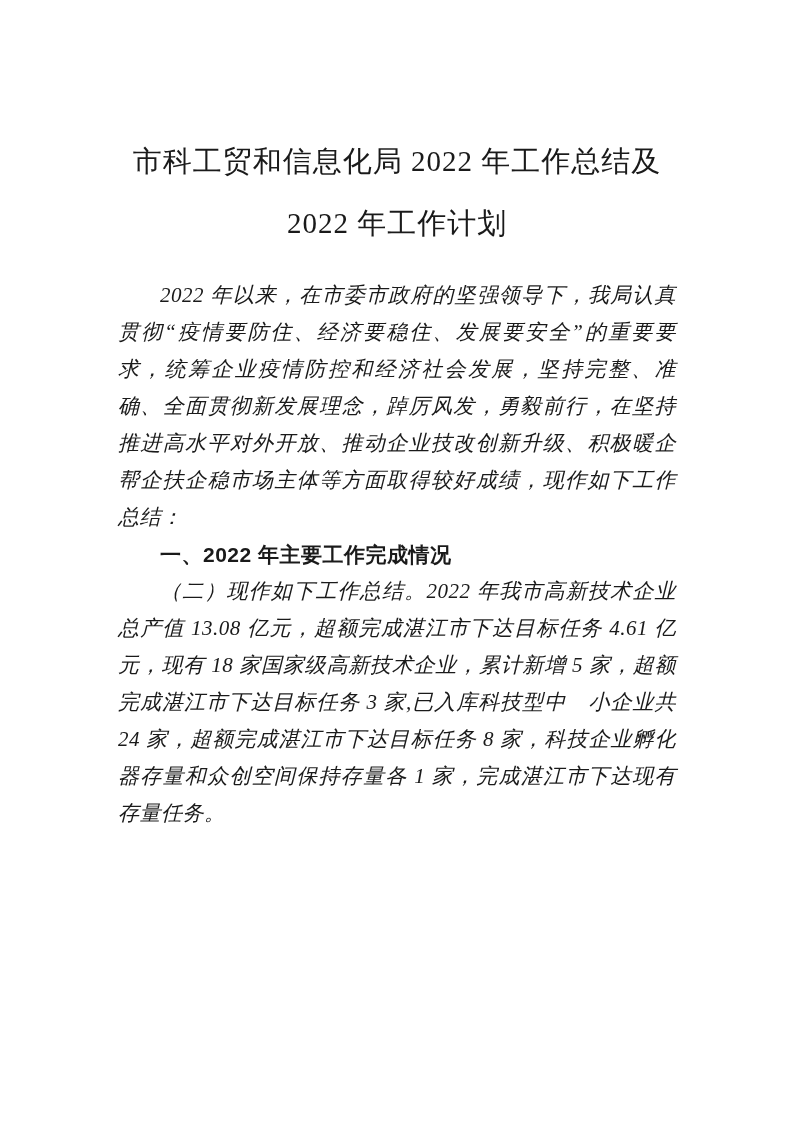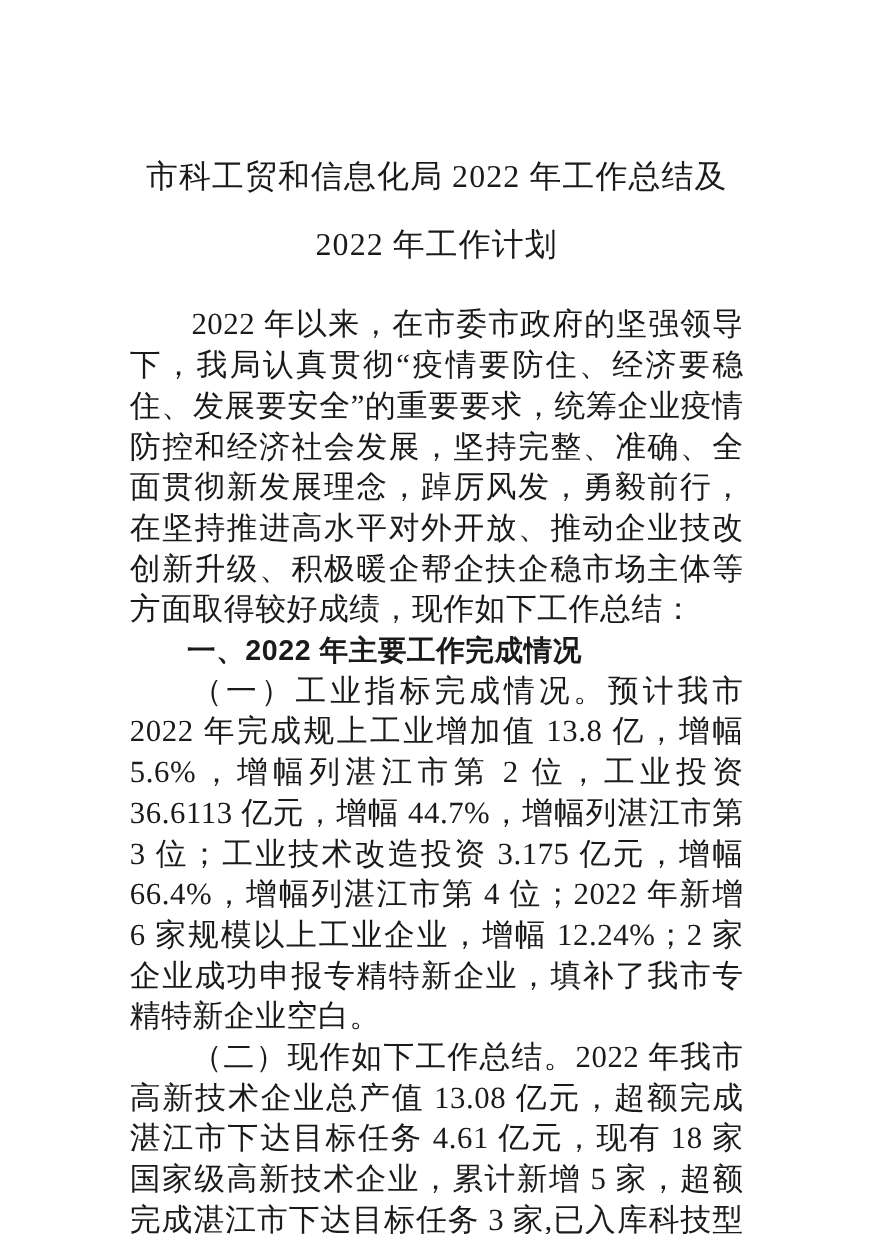--- a/index.html
+++ b/index.html
@@ -26,29 +26,30 @@
     font-size: 29px;
     line-height: 62px;
     font-weight: normal;
     letter-spacing: 1px;
   }
   .doc-title .title-line {
     display: block;
   }
   p.body-para {
     margin: 0;
-    font-size: 28px;
+    font-size: 21px;
     line-height: 37px;
     text-align: justify;
     text-indent: 2em;
     letter-spacing: 0.5px;
+    font-style: italic;
   }
   h2.section-heading {
     margin: 0;
-    font-size: 26px;
+    font-size: 21px;
     line-height: 37px;
     font-weight: bold;
     text-indent: 2em;
     font-family: "Liberation Sans", "DejaVu Sans", sans-serif;
     letter-spacing: 0.5px;
   }
   .lead-in {
     
     font-family: "Liberation Serif", "DejaVu Serif", serif;
   }
@@ -60,17 +61,16 @@
 
   <h1 class="doc-title">
     <span class="title-line">市科工贸和信息化局 2022 年工作总结及</span>
     <span class="title-line">2022 年工作计划</span>
   </h1>
 
   <p class="body-para">2022 年以来，在市委市政府的坚强领导下，我局认真贯彻“疫情要防住、经济要稳住、发展要安全”的重要要求，统筹企业疫情防控和经济社会发展，坚持完整、准确、全面贯彻新发展理念，踔厉风发，勇毅前行，在坚持推进高水平对外开放、推动企业技改创新升级、积极暖企帮企扶企稳市场主体等方面取得较好成绩，现作如下工作总结：</p>
 
   <h2 class="section-heading">一、2022 年主要工作完成情况</h2>
 
-  <p class="body-para"><span class="lead-in">（一）工业指标完成情况。</span><span>预计我市 2022 年完成规上工业增加值 13.8 亿，增幅 5.6%，增幅列湛江市第 2 位，工业投资 36.6113 亿元，增幅 44.7%，增幅列湛江市第 3 位；工业技术改造投资 3.175 亿元，增幅 66.4%，增幅列湛江市第 4 位；2022 年新增 6 家规模以上工业企业，增幅 12.24%；2 家企业成功申报专精特新企业，填补了我市专精特新企业空白。</span></p>
 
   <p class="body-para"><span class="lead-in">（二）现作如下工作总结。</span><span>2022 年我市高新技术企业总产值 13.08 亿元，超额完成湛江市下达目标任务 4.61 亿元，现有 18 家国家级高新技术企业，累计新增 5 家，超额完成湛江市下达目标任务 3 家,已入库科技型中　小企业共 24 家，超额完成湛江市下达目标任务 8 家，科技企业孵化器存量和众创空间保持存量各 1 家，完成湛江市下达现有存量任务。</span></p>
 
 </div>
 
 </body></html>

